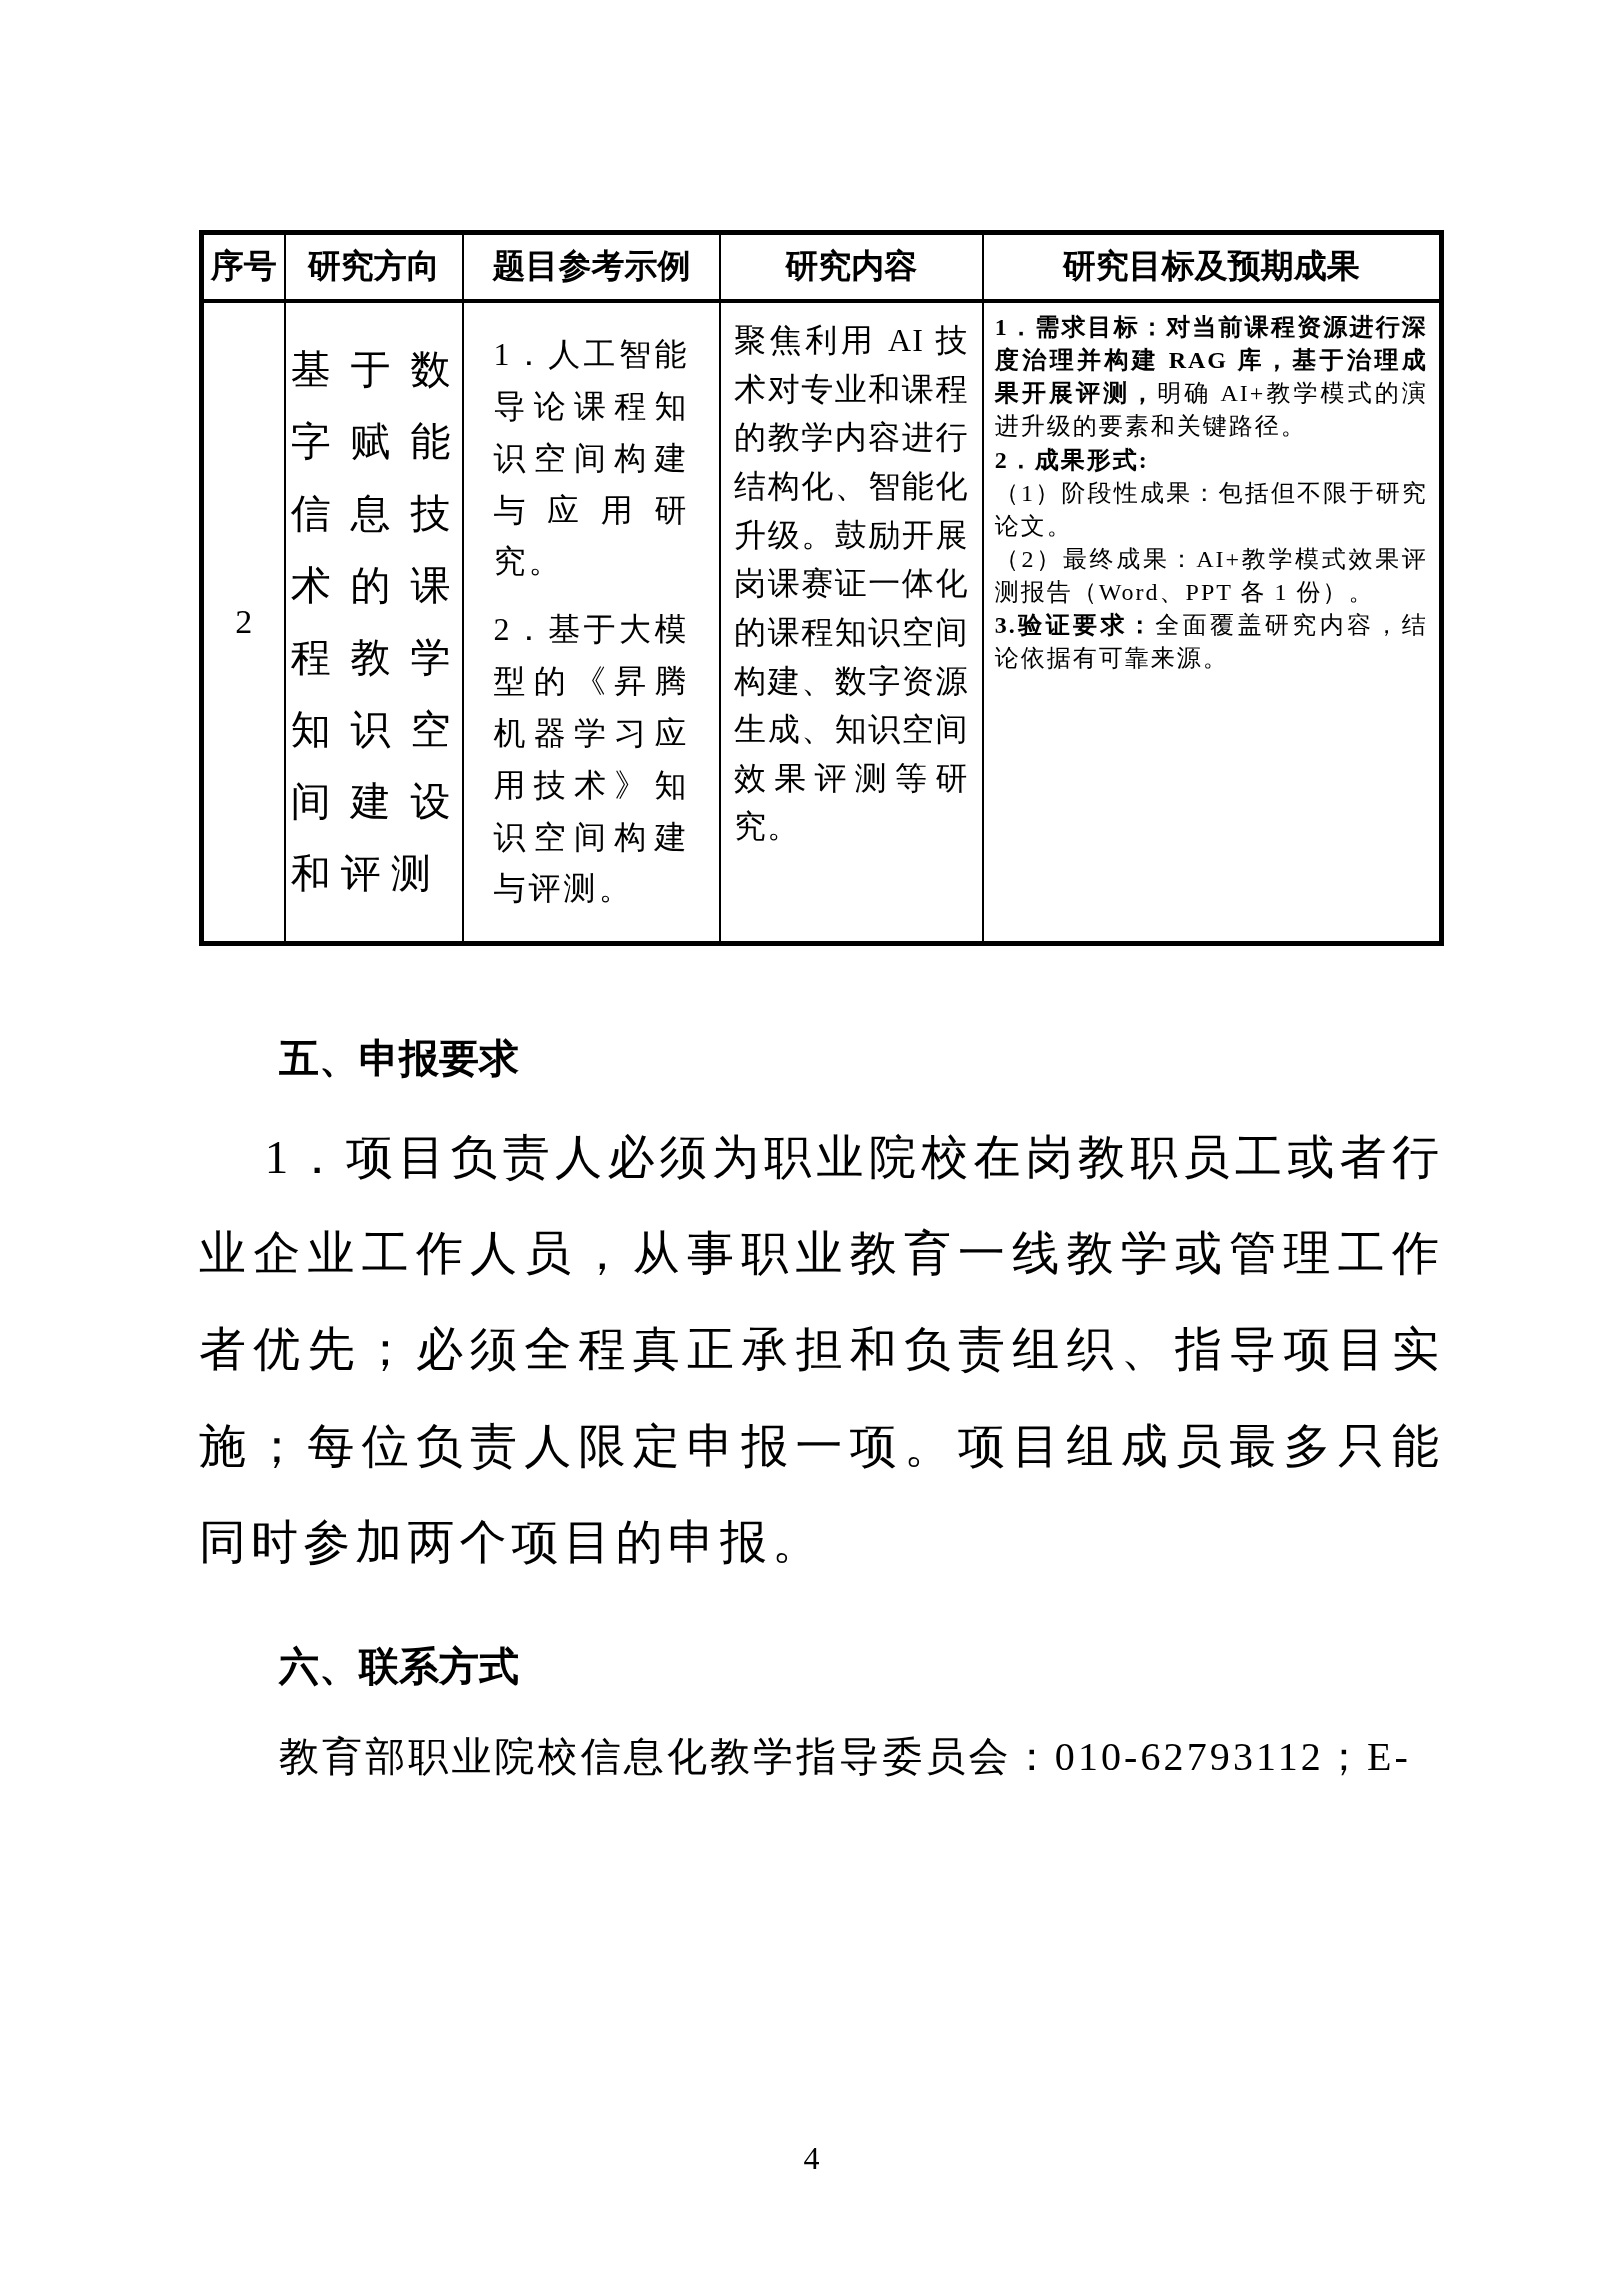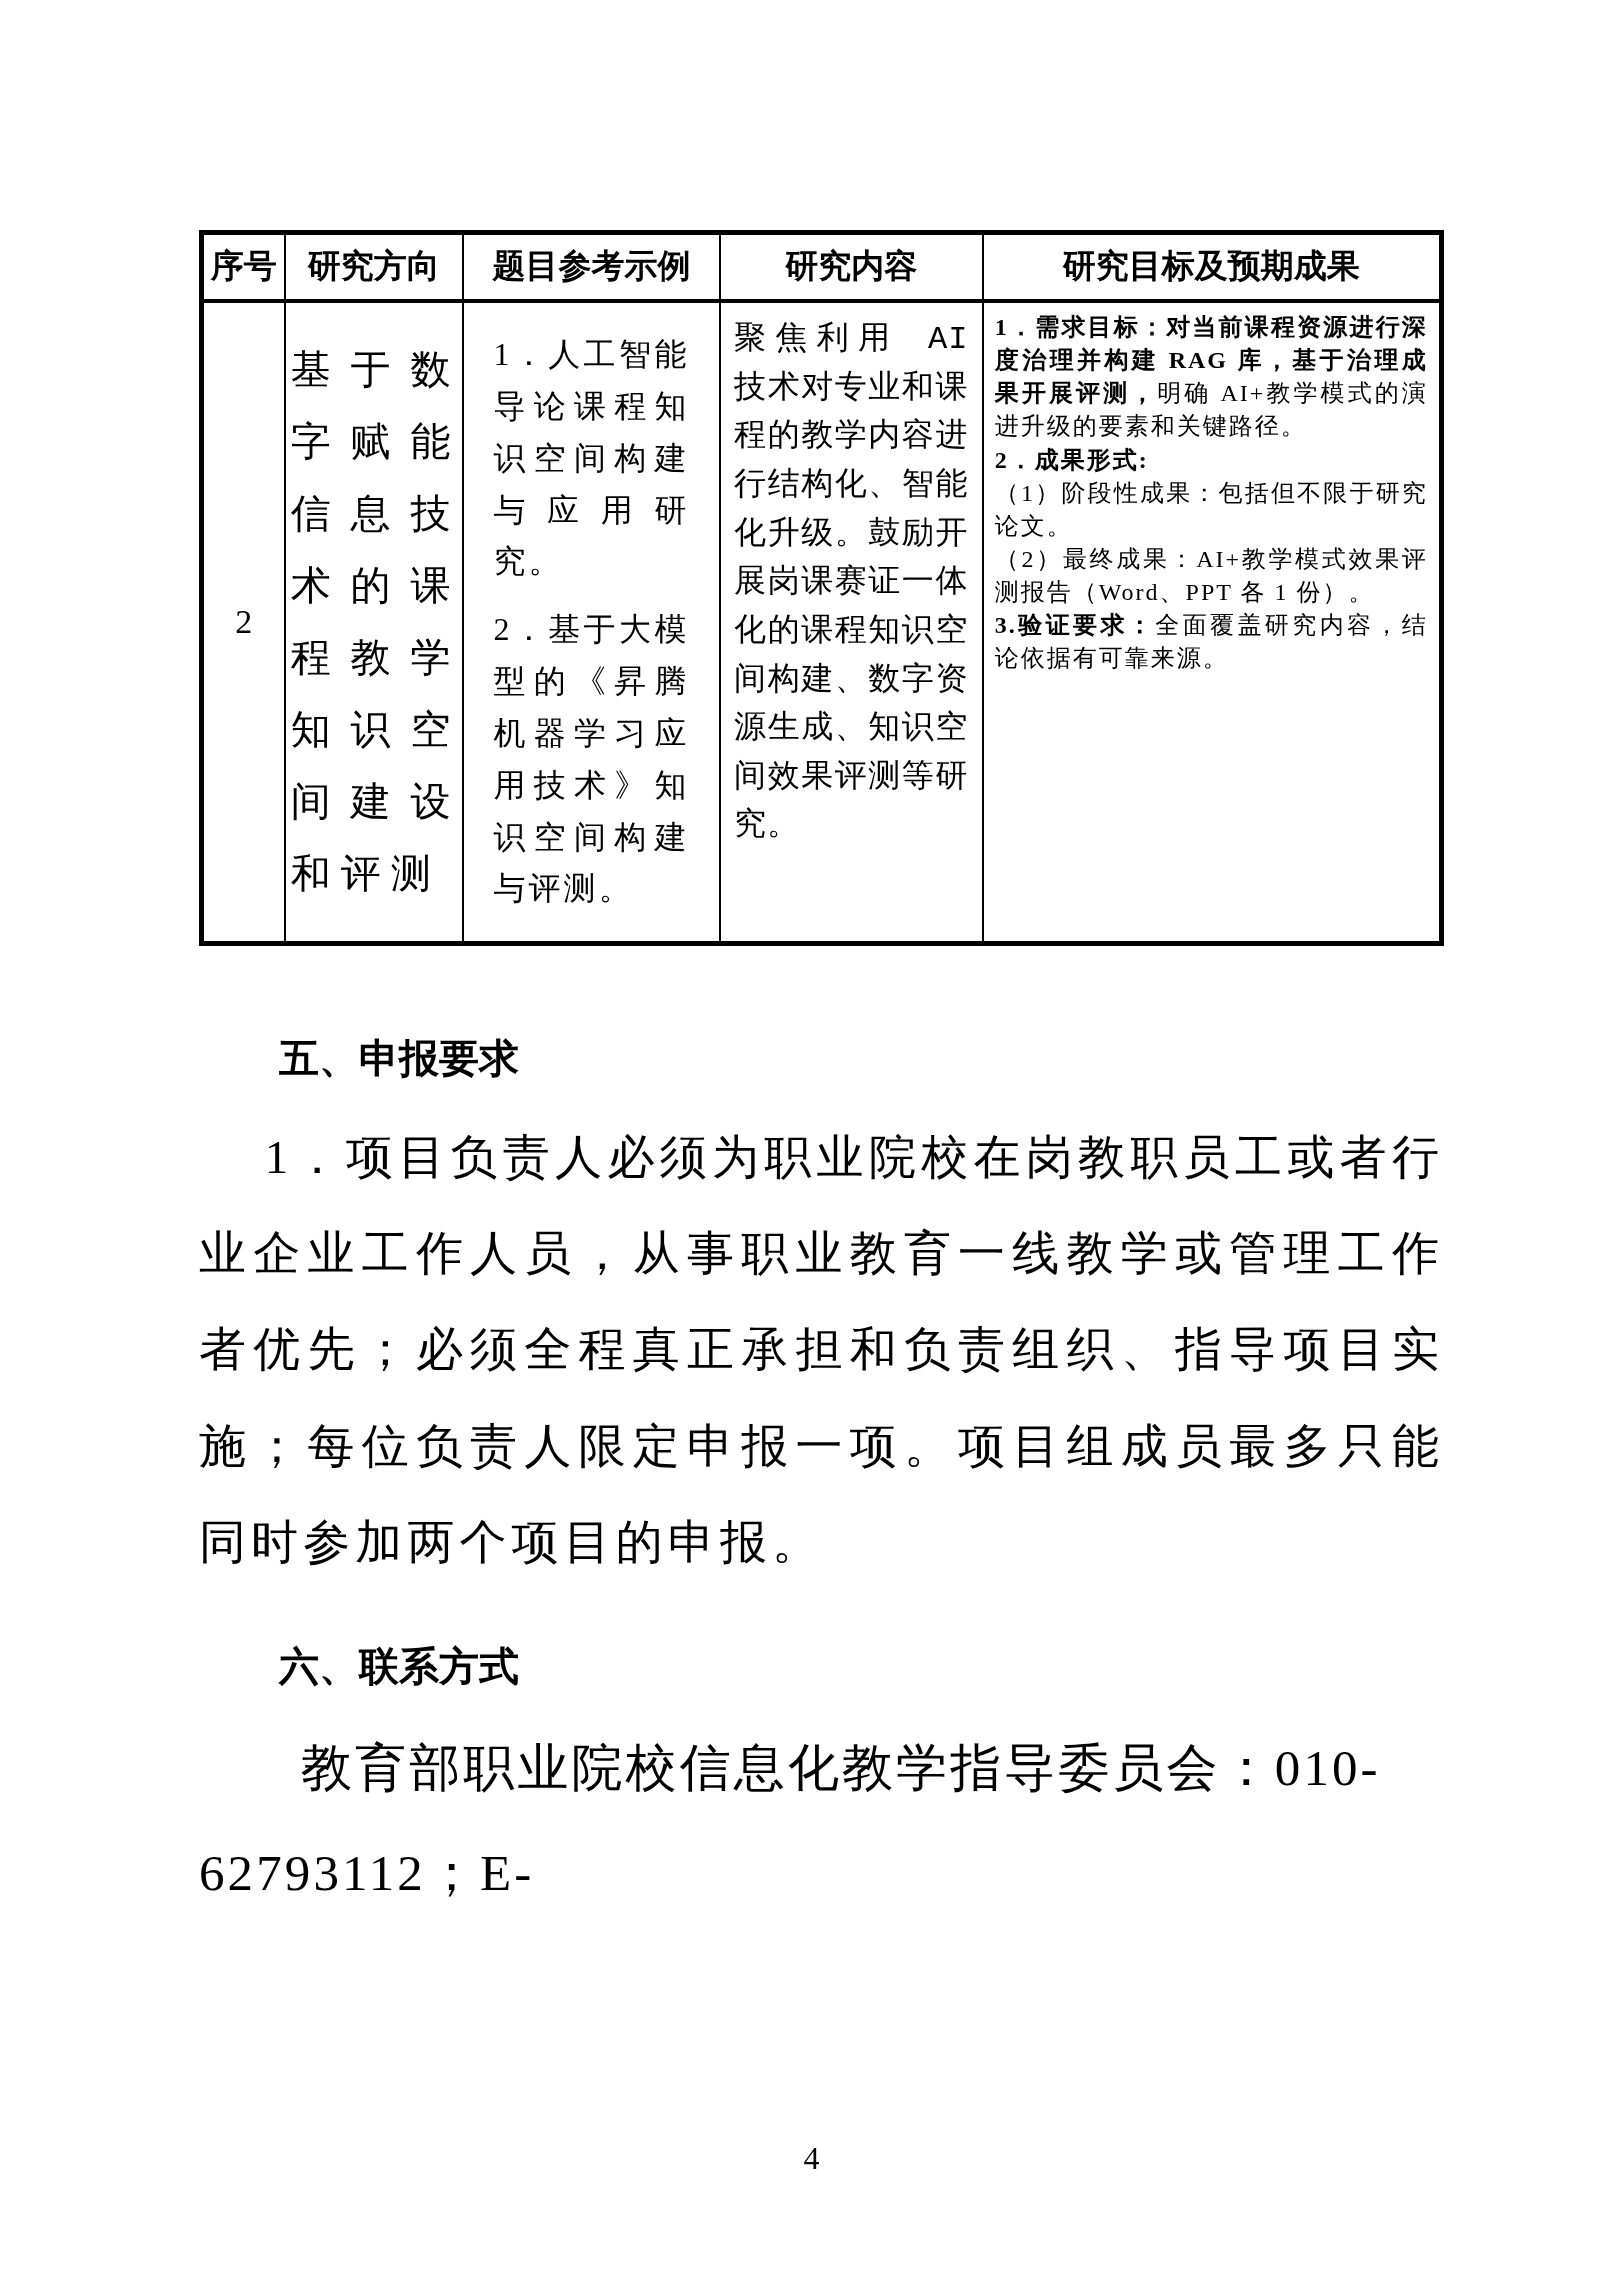--- a/index.html
+++ b/index.html
@@ -59,21 +59,20 @@
     letter-spacing: 3.1px;
     text-align: justify;
   }
   td.c-content {
     vertical-align: top;
     padding: 13.3px 13.3px;
     font-size: 32px;
     line-height: 1.52;
     letter-spacing: 1px;
     text-align: justify;
-    font-family: Liberation Mono, monospace;
   }
   td.c-goals { vertical-align: top; padding: 8.2px 11.2px; }
   td.c-goals p {
     margin: 0;
     font-size: 24px;
     line-height: 1.38;
     letter-spacing: 2px;
     text-align: justify;
   }
   td.c-goals b { font-weight: bold; }
@@ -90,21 +89,21 @@
   h2.sec-six { margin-top: 36px; }
   p.body-para {
     font-size: 47px;
     line-height: 2.05;
     letter-spacing: 5.1px;
     text-align: justify;
     text-indent: 1.4em;
     margin: 0;
   }
   p.contact-line {
-    font-size: 51px;
+    font-size: 40px;
     line-height: 2.05;
     letter-spacing: 3.1px;
     text-indent: 2em;
     margin: 0;
   }
 
   .page-number {
     position: absolute;
     left: 0;
     right: 0;

